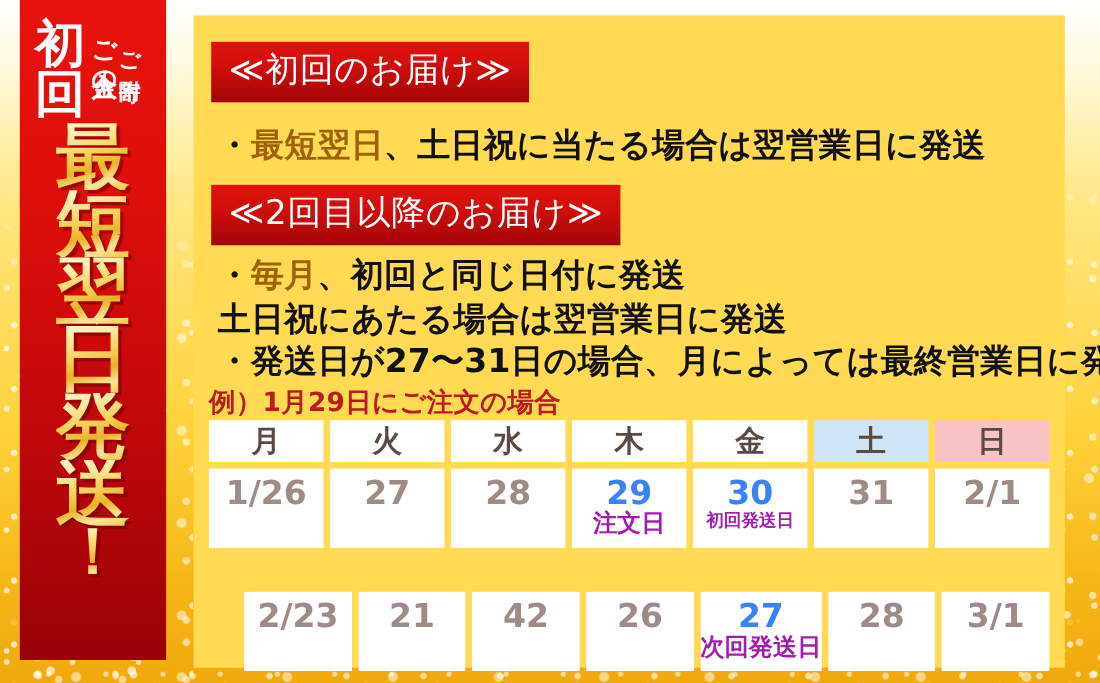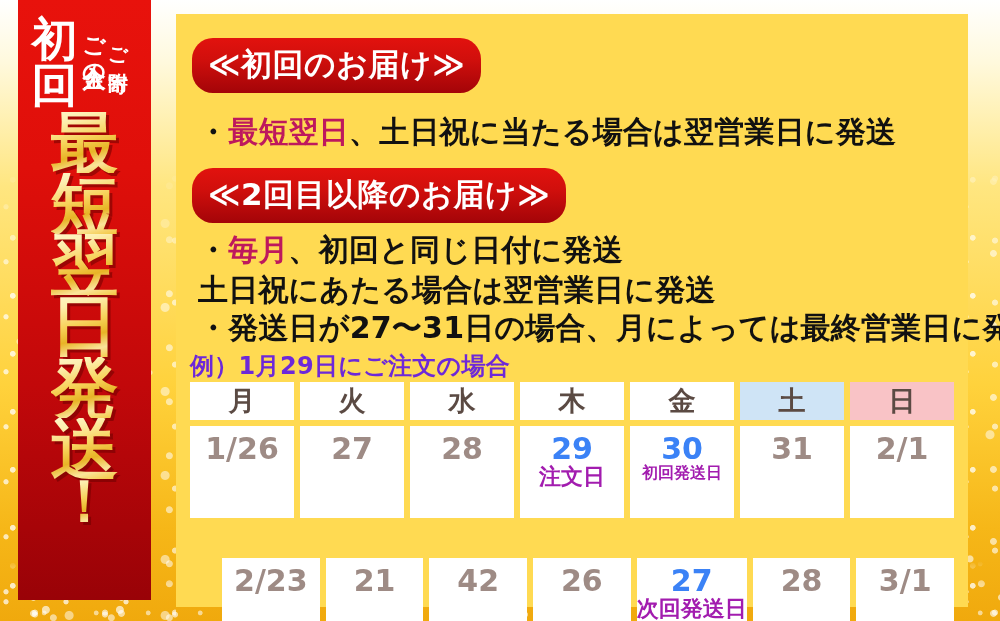--- a/index.html
+++ b/index.html
@@ -80,58 +80,57 @@
 
   
   #panel{
     position:absolute;left:176px;top:14px;width:792px;height:593px;
     background:#ffda52;z-index:6;
   }
 
   .sec-head{
     display:inline-block;
     background:linear-gradient(180deg,#e2120e 0%,#d00f0c 40%,#a30408 100%);
-    color:#fff;font-weight:bold;font-size:31px;line-height:1;
+    color:#fff;font-weight:normal;font-size:31px;line-height:1;
     padding:11px 16px 13px 16px;letter-spacing:.5px;
     white-space:nowrap;
-    border-radius:21px;
   }
   #sec1{position:absolute;left:16px;top:24px;}
   #sec2{position:absolute;left:16px;top:154px;text-align:right;}
 
   .body-line{
     position:absolute;color:#111;font-weight:bold;white-space:nowrap;
     letter-spacing:.2px;
   }
-  .hl-red{color:#be185d;}
+  .hl-red{color:#a16207;}
   #line1{left:22px;top:98px;font-size:30px;}
   #line2{left:22px;top:216px;font-size:30px;}
   #line3{left:22px;top:256px;font-size:30px;}
   #line4{left:22px;top:294px;font-size:30px;}
   #example{
     position:absolute;left:14px;top:336px;
-    color:#6d28d9;font-weight:bold;font-size:24px;white-space:nowrap;
+    color:#b91c1c;font-weight:bold;font-size:24px;white-space:nowrap;
     letter-spacing:.3px;
   }
 
   
   #calendar{
     position:absolute;left:14px;top:368px;width:764px;
   }
   .cal-row{display:flex;gap:6px;}
   .cal-row + .cal-row{margin-top:6px;}
   .cal-cell{
     flex:1 1 0;background:#fff;box-sizing:border-box;
     display:flex;flex-direction:column;align-items:center;justify-content:flex-start;
     color:#5b4a43;font-weight:bold;
   }
   .hdr .cal-cell{height:38px;justify-content:center;font-size:27px;}
   .hdr .cal-cell.sat{background:#cfe4f6;}
   .hdr .cal-cell.sun{background:#f9c3c6;}
-  .days .cal-cell{height:92px;padding-top:6px;}
+  .days .cal-cell{height:72px;padding-top:6px;}
   .daynum{font-size:30px;line-height:1.1;color:#9e8b85;letter-spacing:0px;}
   .cal-cell.mark .daynum{color:#3b82f6;}
   .marklabel{font-size:22px;line-height:1.15;color:#a21caf;white-space:nowrap;margin-top:-1px;}
   .marklabel.small{font-size:16px;}
 </style>
 </head>
 <body>
 
 <div id="banner">
 

